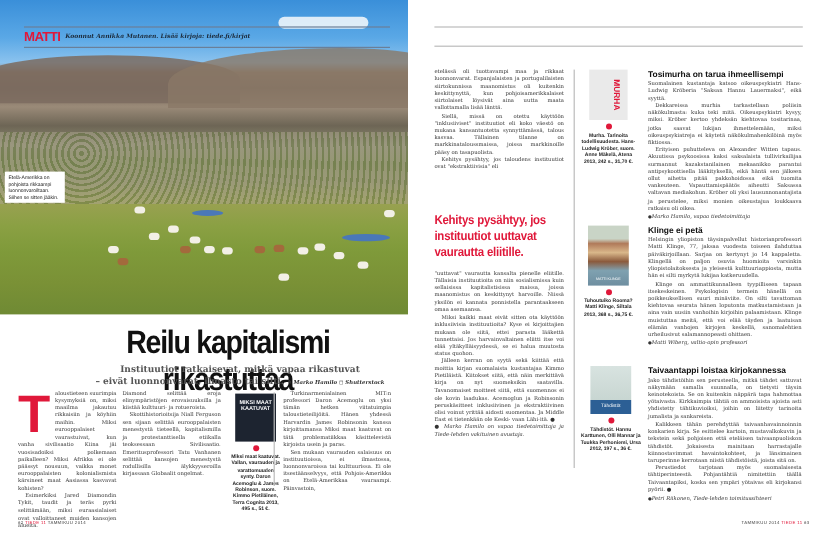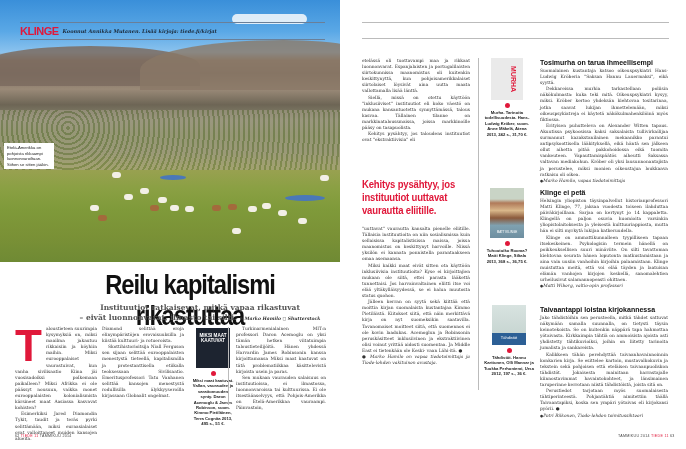--- a/index.html
+++ b/index.html
@@ -85,21 +85,21 @@
     <div class="llama" style="left:262px;top:203px;"></div>
     <div class="llama" style="left:278px;top:210px;"></div>
     <div class="llama" style="left:298px;top:218px;"></div>
     <div class="llama" style="left:232px;top:228px;"></div>
     <div class="llama" style="left:320px;top:175px;"></div>
     <div class="llama" style="left:90px;top:205px;"></div>
     <div class="llama brown" style="left:98px;top:215px;"></div>
   </div>
 
   <div class="header-bar">
-    <span class="section-tag">KLINGE</span>
+    <span class="section-tag">MATTI</span>
     <span class="header-text">Koonnut Annikka Mutanen. Lisää kirjoja: tiede.fi/kirjat</span>
   </div>
 
   <div class="caption-box">Etelä-Amerikka on pohjoista rikkaampi luonnonvaroiltaan. Siihen se sitten jääkin.</div>
 
   <div class="title">Reilu kapitalismi rikastuttaa</div>
   <div class="lead">
     <div>Instituutiot ratkaisevat, mitkä vapaa rikastuvat</div>
     <div><span>– eivät luonnonvarat, ilmasto tai silti.</span> <span class="byline">✎ Marko Hamilo ◻ Shutterstock</span></div>
   </div>

